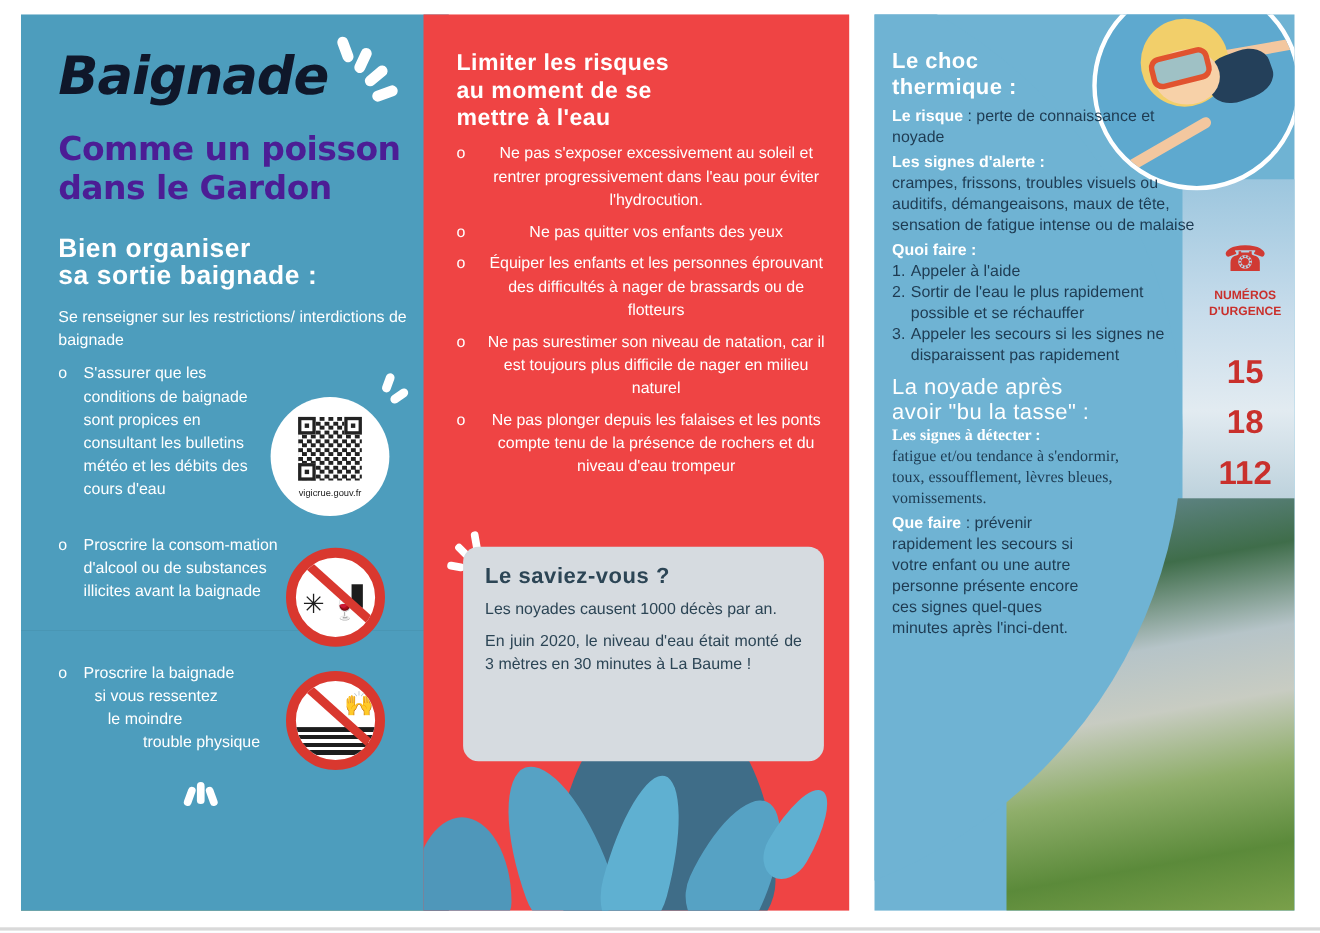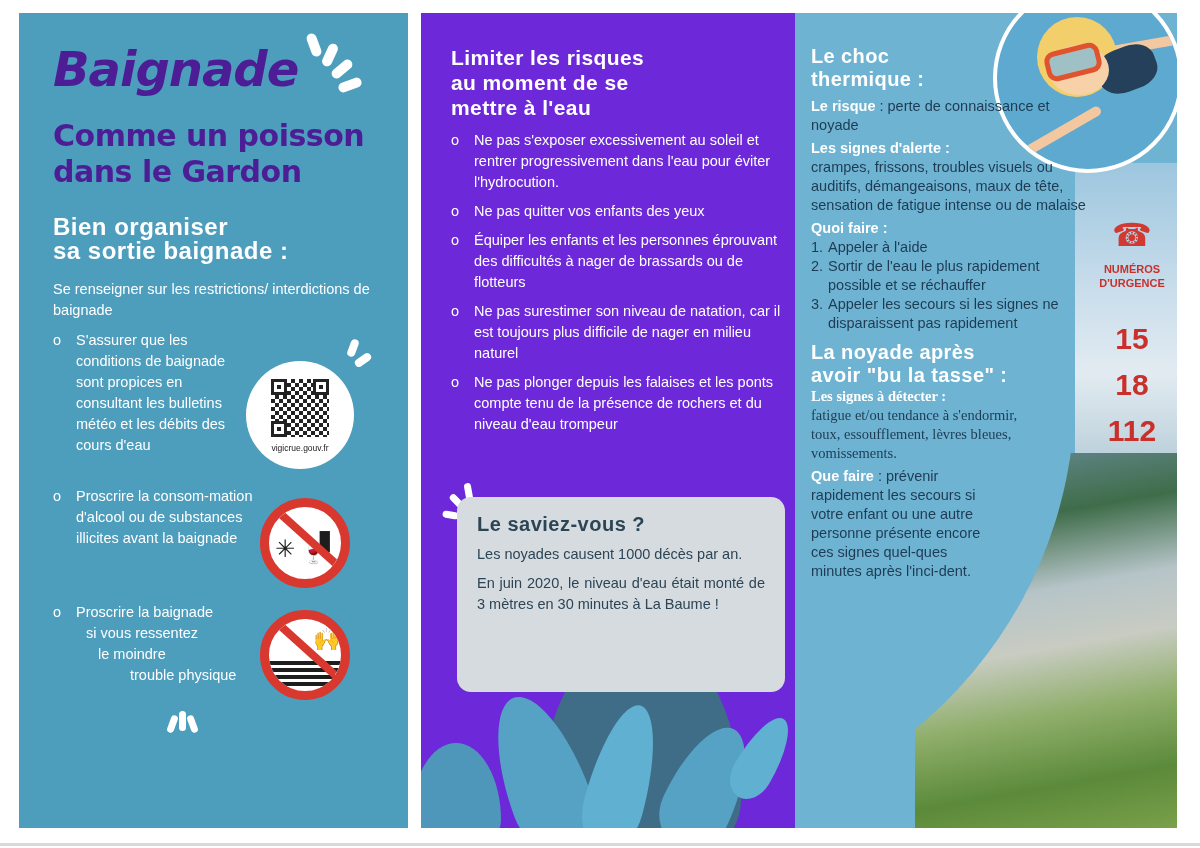--- a/index.html
+++ b/index.html
@@ -5,40 +5,40 @@
   * { box-sizing: border-box; margin: 0; padding: 0; }
   html, body { width: 1200px; height: 848px; background: #ffffff; overflow: hidden; }
   body { position: relative; font-family: "Liberation Sans", "DejaVu Sans", sans-serif; }
 
   .sheet { position: absolute; left: 19px; top: 13px; width: 1158px; height: 815px; overflow: hidden; }
   .scan-line { position: absolute; left: 0; top: 843px; width: 1200px; height: 3px; background: #d9d9d9; }
 
   
   .panel { position: absolute; top: 0; height: 815px; overflow: hidden; }
   .panel-left { left: 0; width: 389px; background: #4d9dbd; }
-  .panel-center { left: 402px; width: 387px; background: #6d28d9; }
+  .panel-center { left: 366px; width: 387px; background: #ef4444; }
   .panel-right { left: 776px; width: 382px; background: #6fb3d3; }
 
   
   .photo { position: absolute; overflow: hidden; }
   .photo-left { left: 0; top: 560px; width: 389px; height: 255px;
      background: linear-gradient(180deg, #3c7a8e 0%, #4f8a6a 30%, #8a9c7a 55%, #b4ab98 70%, #6f8a5a 100%); }
   .left-circle { position: absolute; left: -380px; top: -540px; width: 1020px; height: 1240px; border-radius: 50%;
      background: #4d9dbd; }
 
   .photo-right { left: 120px; top: 440px; width: 262px; height: 375px;
      background: linear-gradient(170deg, #6a8c9a 0%, #3f6d4a 20%, #b6c4c8 38%, #c8ccc2 52%, #8fae6a 68%, #5b8a3a 85%, #7aa04a 100%); }
   .right-sky { position: absolute; left: 280px; top: 150px; width: 102px; height: 300px;
      background: linear-gradient(180deg, #9cc6de 0%, #c7dceb 40%, #e2ebf1 70%, #b9cfda 100%); }
   .right-circle { position: absolute; left: -620px; top: -60px; width: 900px; height: 880px; border-radius: 50%;
      background: #6fb3d3; }
 
   
   .title-main { position: absolute; left: 34px; top: 28px; font-family: "DejaVu Sans", sans-serif; font-weight: bold;
-     font-size: 48px; color: #4c1d95; font-style: italic; letter-spacing: -1px; }
+     font-size: 48px; color: #0f172a; font-style: italic; letter-spacing: -1px; }
   .title-sub { position: absolute; left: 34px; top: 105px; font-family: "DejaVu Sans", sans-serif; font-weight: bold;
      font-size: 30px; line-height: 36px; color: #4c1d95; letter-spacing: -0.5px; }
   .splash-dash { position: absolute; width: 10px; height: 24px; background: #ffffff; border-radius: 6px; }
   .section-h { position: absolute; left: 34px; top: 202px; font-weight: bold; font-size: 24px; line-height: 24px; color: #ffffff; letter-spacing: 0.5px; }
   .intro { position: absolute; left: 34px; top: 266px; width: 320px; font-size: 14.5px; line-height: 21px; color: #ffffff; }
 
   .bullets { position: absolute; list-style: none; color: #ffffff; font-size: 14.5px; line-height: 21px; }
   .bullets li { position: relative; padding-left: 23px; }
   .bullets li::before { content: "o"; position: absolute; left: 0; top: 0; }
   .bullets-left-1 { left: 34px; top: 317px; width: 190px; }
@@ -61,31 +61,31 @@
   .prohib-alcohol { left: 241px; top: 485px; }
   .prohib-drown { left: 241px; top: 597px; }
   .prohib-glyph { position: absolute; font-size: 24px; color: #1d1d1d; }
   .risk-label { position: absolute; left: 0; width: 100%; text-align: center; font-size: 7px; font-weight: bold; color: #ffffff; z-index: 2; }
   .waves { position: absolute; left: 0; top: 42px; width: 100%; height: 26px;
      background: repeating-linear-gradient(180deg, #1d1d1d 0 4px, #fff 4px 7px); }
 
   
   .center-h { position: absolute; left: 30px; top: 32px; font-weight: bold; font-size: 21px; line-height: 25px; color: #ffffff; letter-spacing: 0.4px; }
   .bullets-center { left: 30px; top: 117px; width: 340px; }
-  .bullets-center li { margin-bottom: 8px; }
+  .bullets-center li { margin-bottom: 8px; text-align: center; }
   .info-box { position: absolute; left: 36px; top: 484px; width: 328px; height: 195px; background: #d6dbe0; border-radius: 14px;
      padding: 16px 20px; color: #2c4555; }
   .info-title { font-weight: bold; font-size: 20px; color: #2c4555; margin-bottom: 8px; letter-spacing: 0.5px; }
   .info-p { font-size: 14.5px; line-height: 21px; text-align: justify; margin-bottom: 8px; }
   .splash-blob { position: absolute; border-radius: 50% 50% 50% 50% / 70% 70% 30% 30%; }
 
   
   .right-content { position: absolute; left: 16px; top: 32px; width: 280px; color: #1e3b52; font-size: 14.5px; line-height: 19px; }
   .r-h { font-weight: bold; font-size: 20px; line-height: 23px; color: #ffffff; letter-spacing: 0.4px; margin-bottom: 6px; }
-  .r-h2 { font-weight: bold; font-size: 20px; line-height: 23px; color: #ffffff; letter-spacing: 0.4px; margin-top: 8px; }
+  .r-h2 { font-weight: normal; font-size: 20px; line-height: 23px; color: #ffffff; letter-spacing: 0.4px; margin-top: 8px; }
   .r-label { color: #ffffff; font-weight: bold; }
   .r-block { margin-bottom: 4px; }
   .r-ol { list-style: none; }
   .r-ol li { position: relative; padding-left: 17px; }
   .r-ol li span.num { position: absolute; left: 0; }
 
   .swimmer-circle { position: absolute; left: 198px; top: -30px; width: 190px; height: 190px; border-radius: 50%;
      background: #5ea9cf; border: 4px solid #ffffff; overflow: hidden; }
   .swimmer-hair { position: absolute; left: 40px; top: 30px; width: 80px; height: 80px; border-radius: 50%; background: #f2cf6a; }
   .swimmer-face { position: absolute; left: 52px; top: 58px; width: 60px; height: 50px; border-radius: 50%; background: #f7d1a8; }

